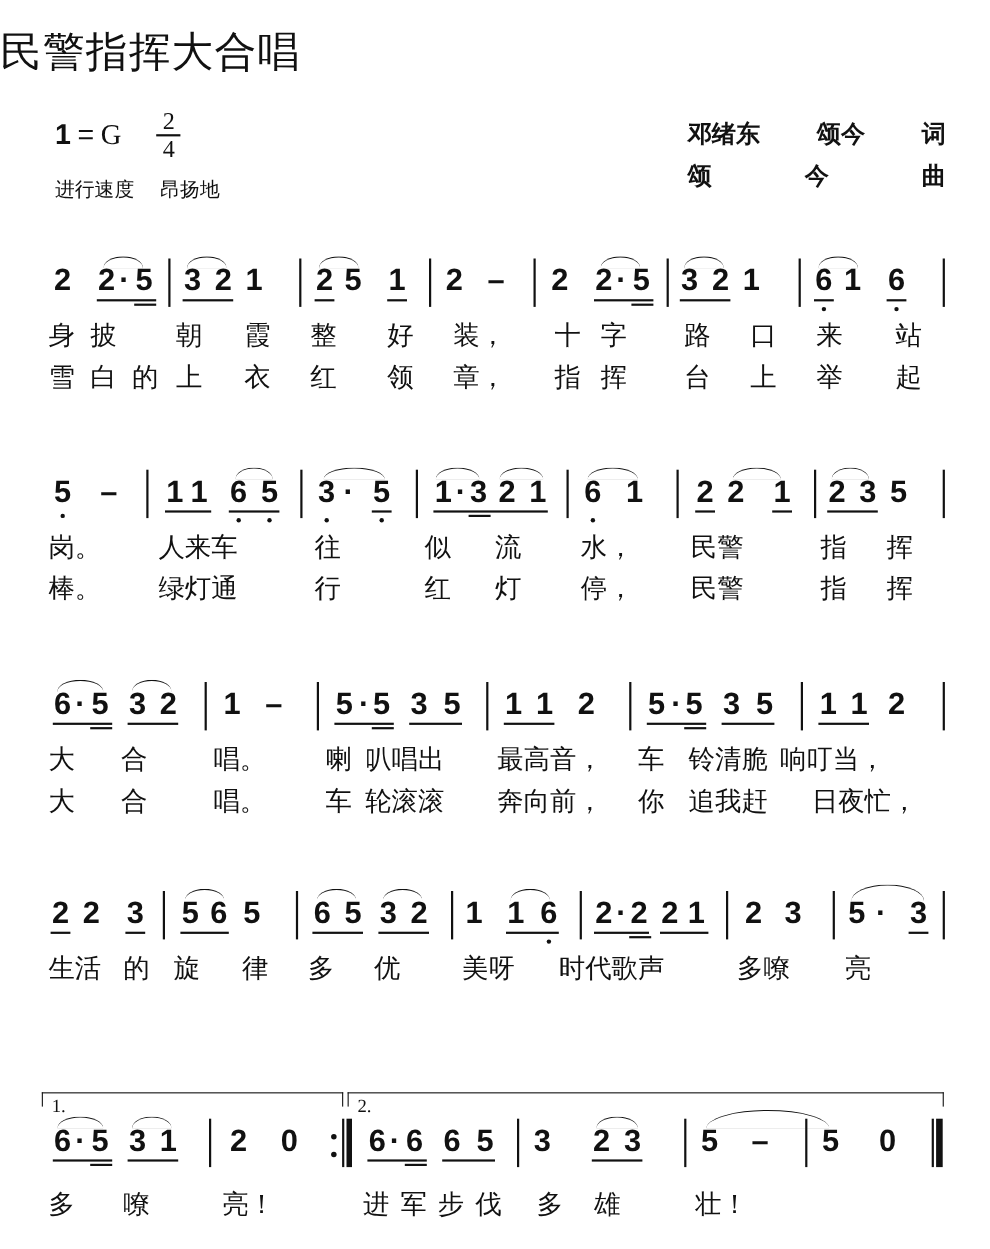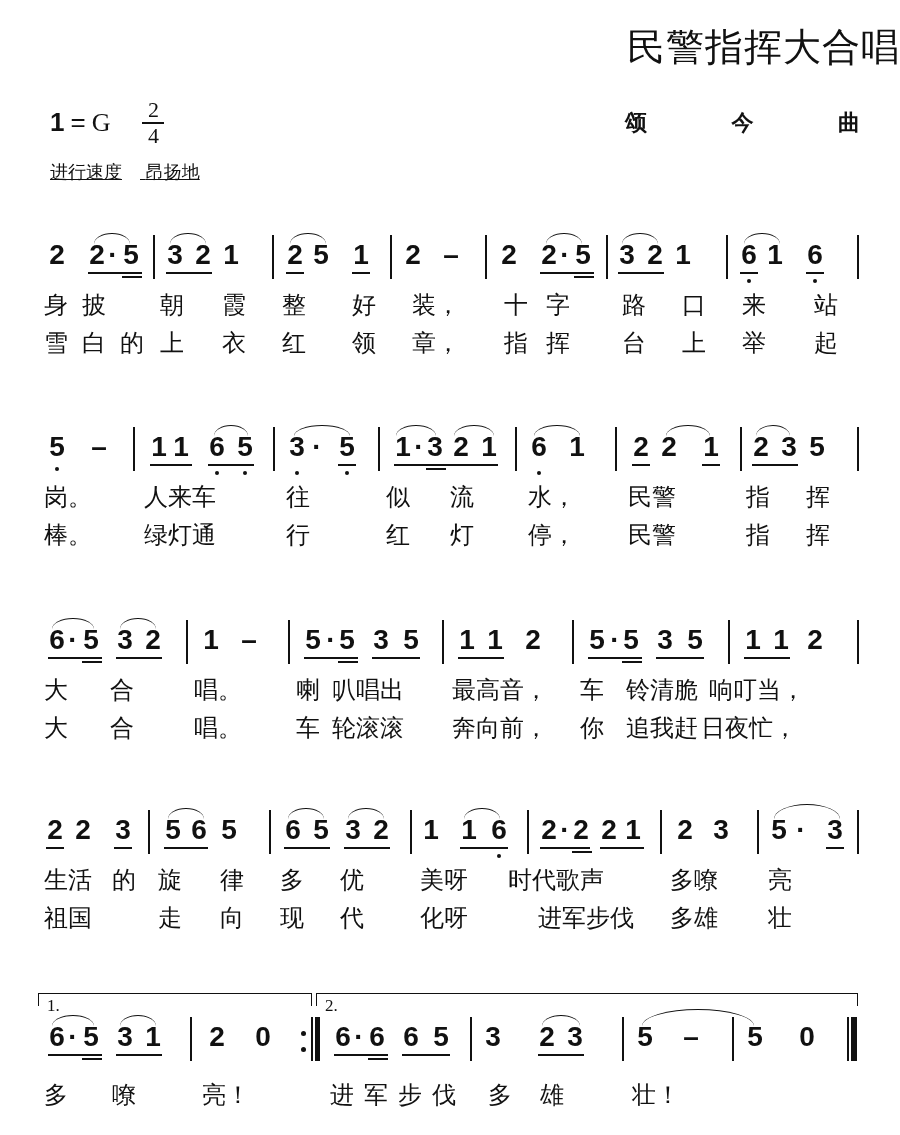--- a/index.html
+++ b/index.html
@@ -1,23 +1,23 @@
 <!DOCTYPE html>
 <html><head>
 <meta charset="utf-8">
 <style>
   html, body { margin: 0; padding: 0; background: #ffffff; }
   body { width: 900px; height: 1135px; position: relative; overflow: hidden; color: #111; font-family: "DejaVu Sans", sans-serif; }
-  .title { position: absolute; left: 0; width: 900px; top: 22px; text-align: right; font-size: 38px; font-weight: normal; letter-spacing: 1px; color: #111; }
+  .title { position: absolute; left: 0; width: 900px; top: 22px; text-align: left; font-size: 38px; font-weight: normal; letter-spacing: 1px; color: #111; }
   .key { position: absolute; left: 50px; top: 100px; font-family: "Liberation Sans", sans-serif; font-size: 26px; font-weight: bold; display: flex; align-items: center; gap: 6px; }
   .key .k-eq { font-weight: normal; }
   .key .k-note { font-weight: normal; font-family: "Liberation Serif", serif; margin-right: 26px; }
   .frac { display: inline-flex; flex-direction: column; align-items: center; font-family: "Liberation Serif", serif; font-weight: normal; font-size: 22px; line-height: 20px; }
   .frac .bar { width: 22px; height: 1.5px; background: #111; margin: 2px 0; }
-  .tempo { position: absolute; left: 50px; top: 160px; font-size: 18px; text-decoration: underline; }
+  .tempo { position: absolute; left: 50px; top: 160px; font-size: 18px; }
   .tempo span { margin-right: 18px; }
   .credits { position: absolute; right: 40px; top: 104px; font-size: 22px; font-weight: bold; line-height: 38px; }
   .credits .row { display: flex; justify-content: space-between; width: 235px; }
 
   .sys { position: absolute; left: 40px; width: 830px; }
   .notes { position: relative; height: 60px; font-family: "Liberation Sans", sans-serif; font-weight: bold; font-size: 28px; }
   .n { position: absolute; top: 14px; width: 18px; text-align: center; }
   .ul { position: absolute; height: 1.5px; background: #111; }
   .bl { position: absolute; width: 2px; background: #111; top: 10px; height: 44px; }
   .dot { position: absolute; width: 4px; height: 4px; border-radius: 50%; background: #111; }
@@ -42,20 +42,25 @@
     <span>4</span>
   </span>
 </div>
 
 <div class="tempo">
   <span>进行速度</span>
   <span>昂扬地</span>
 </div>
 
 <div class="credits">
+  <div class="row">
+    <span>邓绪东</span>
+    <span>颂今</span>
+    <span>词</span>
+  </div>
   <div class="row">
     <span>颂</span>
     <span>今</span>
     <span>曲</span>
   </div>
 </div>
 
 <div class="sys" style="top:225px">
   <div class="notes">
     <span class="n" style="left:8px">2</span>
@@ -274,21 +279,21 @@
   </div>
   <div class="lyr">
     <span style="left:4px">大</span>
     <span style="left:70px">合</span>
     <span style="left:154px">唱。</span>
     <span style="left:256px">车</span>
     <span style="left:292px">轮滚滚</span>
     <span style="left:412px">奔向前，</span>
     <span style="left:540px">你</span>
     <span style="left:586px">追我赶</span>
-    <span style="left:661px">日夜忙，</span>
+    <span style="left:698px">日夜忙，</span>
   </div>
 </div>
 
 <div class="sys" style="top:800px">
   <div class="notes">
     <span class="n" style="left:6px">2</span>
     <span class="n" style="left:34px">2</span>
     <span class="n" style="left:74px">3</span>
     <div class="ul" style="left:6px;width:18px;top:47px"></div>
     <div class="ul" style="left:74px;width:18px;top:47px"></div>
@@ -339,32 +344,20 @@
     <span style="left:72px">的</span>
     <span style="left:118px">旋</span>
     <span style="left:180px">律</span>
     <span style="left:240px">多</span>
     <span style="left:300px">优</span>
     <span style="left:380px">美呀</span>
     <span style="left:468px">时代歌声</span>
     <span style="left:630px">多嘹</span>
     <span style="left:728px">亮</span>
   </div>
-  <div class="lyr">
-    <span style="left:4px">祖国</span>
-    <span style="left:72px"></span>
-    <span style="left:118px">走</span>
-    <span style="left:180px">向</span>
-    <span style="left:240px">现</span>
-    <span style="left:300px">代</span>
-    <span style="left:380px">化呀</span>
-    <span style="left:498px">进军步伐</span>
-    <span style="left:630px">多雄</span>
-    <span style="left:728px">壮</span>
-  </div>
 </div>
 
 <div class="sys" style="top:993px">
   <div class="bracket" style="left:-2px;width:272px;border-left:1.5px solid #111;border-right:1.5px solid #111">
     <span class="lab">1.</span>
   </div>
   <div class="bracket" style="left:276px;width:540px;border-left:1.5px solid #111;border-right:1.5px solid #111">
     <span class="lab">2.</span>
   </div>
   <div class="notes" style="top:14px">

